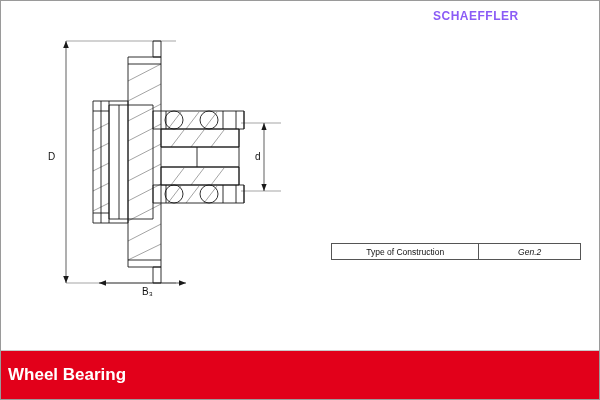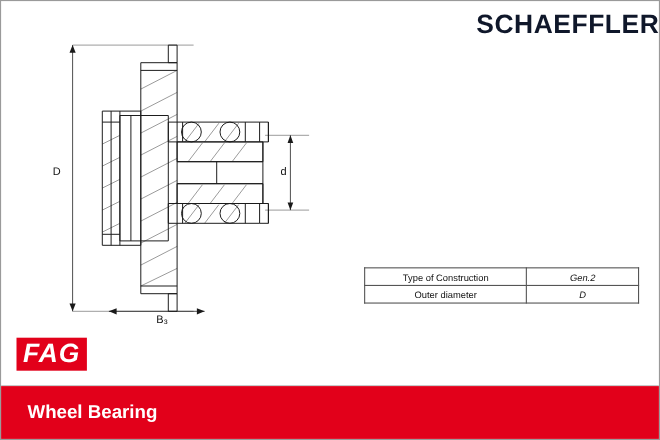--- a/index.html
+++ b/index.html
@@ -19,24 +19,24 @@
     height: 400px;
     box-sizing: border-box;
     border: 1px solid #9a9a9a;
     background: #ffffff;
   }
   
   .brand-schaeffler {
     position: absolute;
     top: 8px;
     left: 432px;
-    font-size: 24px;
+    font-size: 12px;
     font-weight: bold;
     letter-spacing: 0.5px;
-    color: #0f172a;
+    color: #8b5cf6;
     font-family: "Liberation Sans", sans-serif;
   }
   
   .fag-logo {
     position: absolute;
     left: 14px;
     top: 306px;
     width: 64px;
     height: 30px;
     background: #e2001a;
@@ -58,21 +58,21 @@
     bottom: 0;
     height: 48px;
     background: #e2001a;
     display: flex;
     align-items: center;
   }
   .bottom-bar .title {
     color: #ffffff;
     font-size: 17px;
     font-weight: bold;
-    margin-left: 24px;
+    margin-left: 7px;
     font-family: "Liberation Sans", sans-serif;
   }
   .bottom-divider {
     position: absolute;
     left: 0;
     right: 0;
     bottom: 48px;
     height: 1px;
     background: #c8c8c8;
   }
@@ -238,28 +238,23 @@
   <div class="lbl" id="lbl-D">D</div>
   <div class="lbl" id="lbl-d">d</div>
   <div class="lbl" id="lbl-B3">B₃</div>
 
   <table class="spec-table">
     <tbody>
       <tr>
         <td class="label">Type of Construction</td>
         <td class="value">Gen.2</td>
       </tr>
-      <tr>
-        <td class="label">Outer diameter</td>
-        <td class="value">D</td>
-      </tr>
     </tbody>
   </table>
 
-  <div class="fag-logo">FAG</div>
 
   <div class="bottom-divider"></div>
 
   <div class="bottom-bar">
     <div class="title">Wheel Bearing</div>
   </div>
 
 </div>
 
 </body></html>

